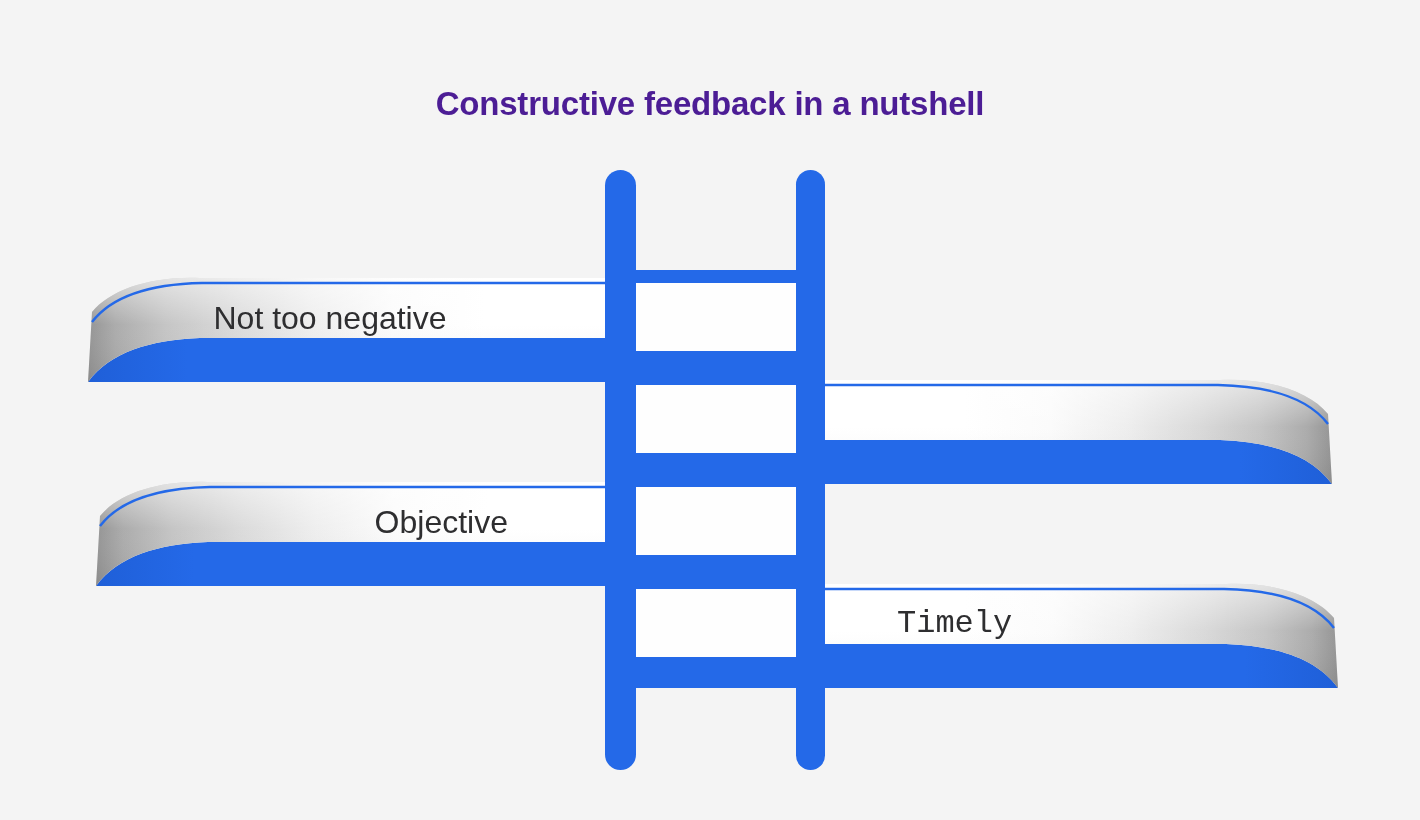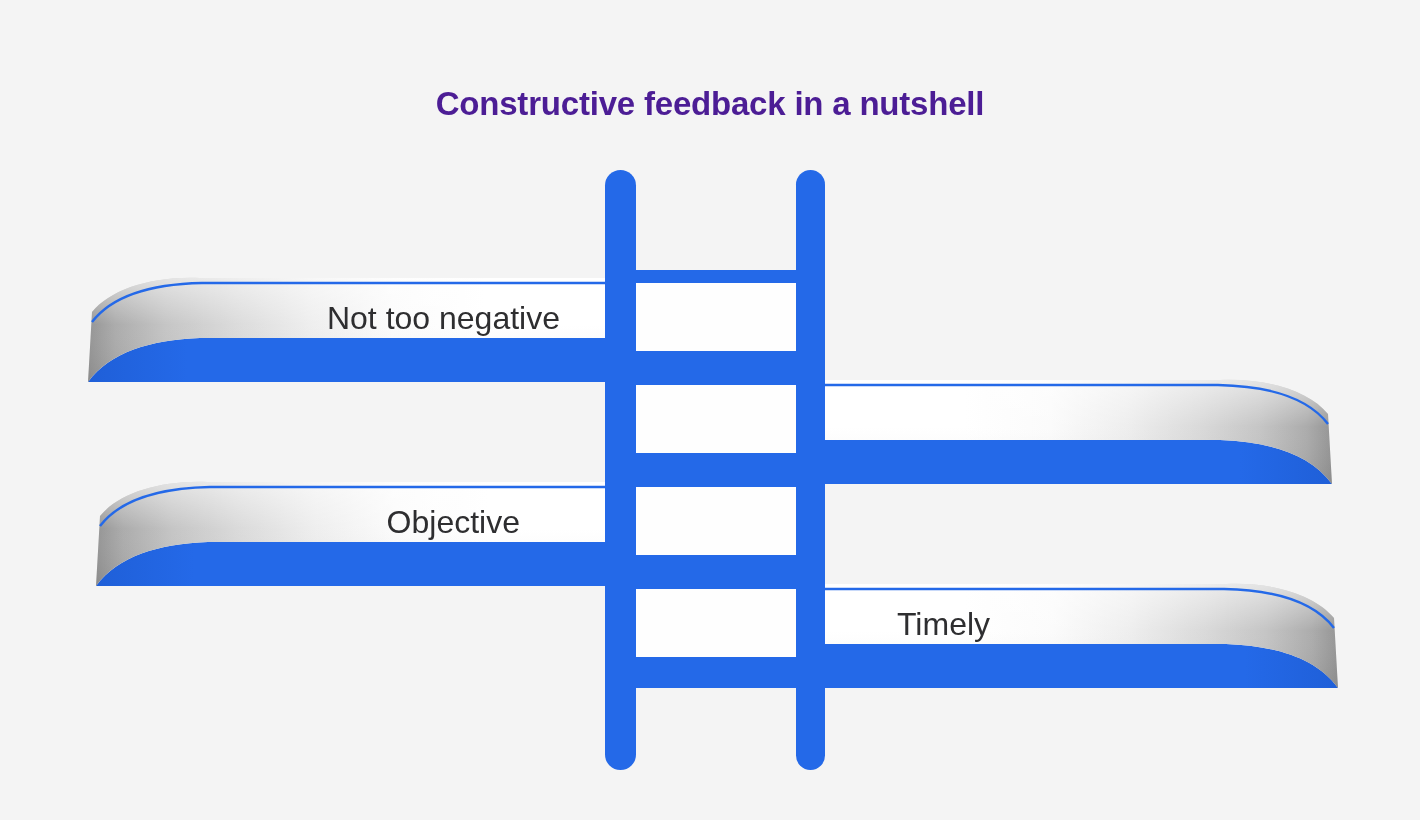--- a/index.html
+++ b/index.html
@@ -49,24 +49,24 @@
     position: absolute;
     font-size: 32px;
     font-weight: 500;
     color: #2e2e30;
     line-height: 40px;
     white-space: nowrap;
   }
   .banner-label.left  { text-align: right; }
   .banner-label.right { text-align: left; }
 
-  #label-not-too-negative { left: 100px; top: 298px; width: 460px; }
-  #label-objective        { left: 100px; top: 502px; width: 408px; padding-left: 12px; }
+  #label-not-too-negative { left: 100px; top: 298px; width: 460px; text-align: center; }
+  #label-objective        { left: 100px; top: 502px; width: 408px; }
   #label-detailed         { left: 875px; top: 400px; width: 420px; }
-  #label-timely           { left: 897px; top: 604px; width: 420px; }
+  #label-timely           { left: 897px; top: 604px; width: 420px; font-family: Liberation Mono, monospace; }
 </style>
 </head>
 <body>
 
 <div id="stage">
 
   <div id="title">Constructive feedback in a nutshell</div>
 
   <svg id="art" viewBox="0 0 1420 820" xmlns="http://www.w3.org/2000/svg">
     <defs>

